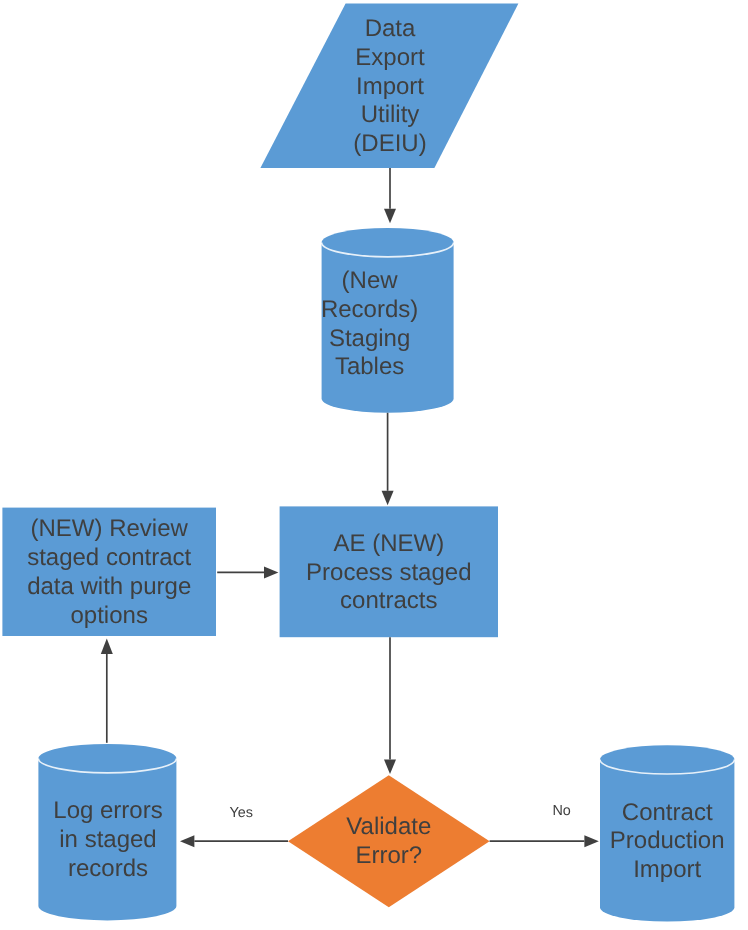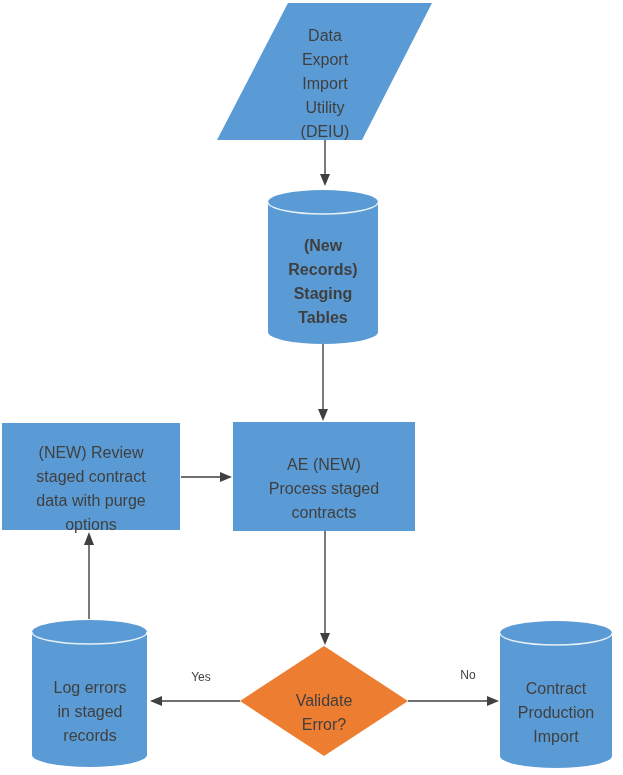--- a/index.html
+++ b/index.html
@@ -19,25 +19,24 @@
     position: absolute;
     left: 0; top: 0;
     width: 623px;
     height: 775px;
   }
   .label {
     position: absolute;
     transform: translate(-50%, -50%);
     text-align: center;
     white-space: pre-line;
-    font-size: 16px;
+    font-size: 20px;
     line-height: 24px;
     color: #3F3F3F;
     pointer-events: none;
-    margin-top: 12px;
   }
   .edge-label {
     position: absolute;
     transform: translate(-50%, -50%);
     font-size: 12px;
     line-height: 22px;
     color: #3F3F3F;
     pointer-events: none;
   }
   .connector { stroke: #404040; stroke-width: 1.4; fill: none; }
@@ -89,21 +88,21 @@
     <path class="connector" d="M89,619 L89,545"></path>
     <polygon class="arrowhead" points="89,532 84,545 94,545"></polygon>
   </svg>
 
   <div class="label" style="left:325px; top:72px; width:170px;">Data
 Export
 Import
 Utility
 (DEIU)</div>
 
-  <div class="label" style="left:323px; top:270px; width:110px;font-weight:bold;">(New
+  <div class="label" style="left:308px; top:270px; width:110px;">(New
 Records)
 Staging
 Tables</div>
 
   <div class="label" style="left:91px; top:477px; width:178px;">(NEW) Review
 staged contract
 data with purge
 options</div>
 
   <div class="label" style="left:324px; top:477px; width:182px;">AE (NEW)

